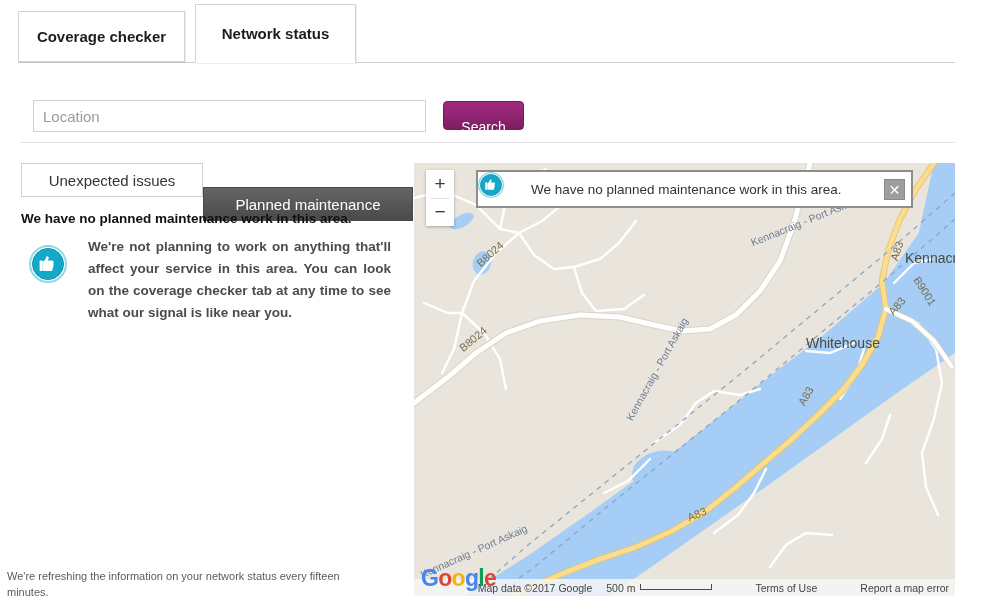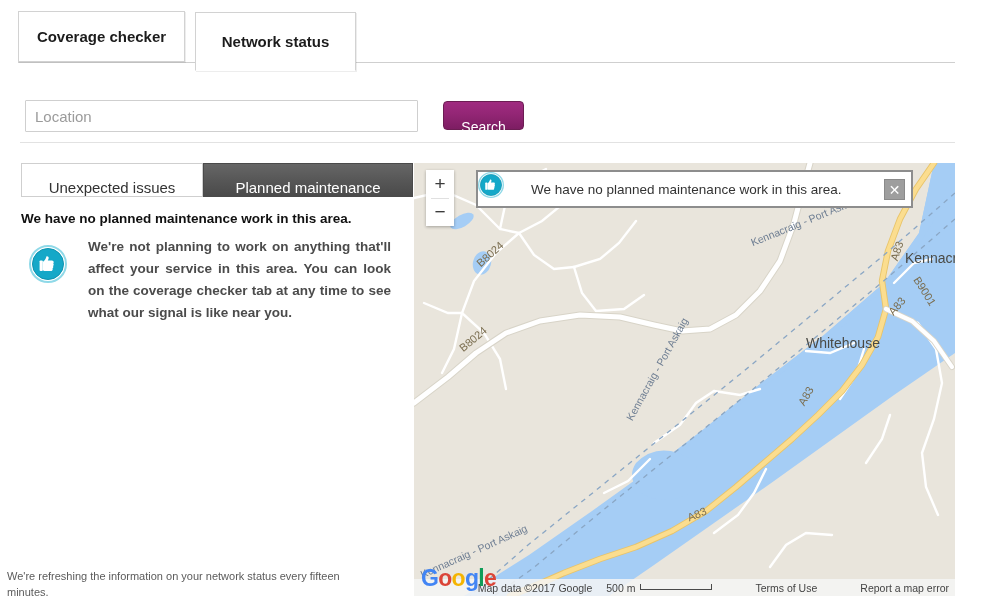--- a/index.html
+++ b/index.html
@@ -19,31 +19,31 @@
     position:absolute; left:18px; top:62px; width:937px; height:1px;
     background:#cfcfcf;
   }
   .tab {
     position:absolute; background:#fff; border:1px solid #d2d2d2;
     display:flex; align-items:center; justify-content:center;
     font-size:15px; font-weight:bold; color:#1c1c1c;
     box-shadow: 1px 1px 0 rgba(0,0,0,0.07);
   }
   .tab-coverage { left:18px; top:11px; width:167px; height:51px; }
-  .tab-network  { left:195px; top:12px; width:161px; height:59px; border-bottom-color:#fff; z-index:3; }
+  .tab-network  { left:195px; top:4px; width:161px; height:59px; border-bottom-color:#fff; z-index:3; }
 
   
   .intro {
     position:absolute; left:20px; top:73px; width:940px;
     font-size:15px; font-weight:bold; color:#111; letter-spacing:-0.1px;
     white-space:nowrap;
   }
 
   
-  .search-row { position:absolute; left:4px; top:100px; width:918px; height:33px; }
+  .search-row { position:absolute; left:12px; top:100px; width:918px; height:33px; }
   .location-input {
     position:absolute; left:21px; top:0; width:393px; height:32px;
     border:1px solid #cfcfcf; background:#fff;
     font-family:"Liberation Sans", sans-serif; font-size:15px; color:#333;
     padding:0 9px; border-radius:1px; outline:none;
   }
   .location-input::placeholder { color:#9b9b9b; }
   .search-btn {
     position:absolute; left:443px; top:101px; width:81px; height:29px;
     border:1px solid #6c1d53; border-radius:4px;
@@ -51,30 +51,30 @@
     color:#fff; font-family:"Liberation Sans", sans-serif; font-size:14px;
     cursor:pointer; padding:12px; line-height:27px; text-align:center;
   }
   .rule {
     position:absolute; left:20px; top:142px; width:935px; height:1px; background:#e2e2e2;
   }
 
   
   .subtabs { position:absolute; left:21px; top:163px; width:392px; height:34px; }
   .subtab {
-    position:absolute; top:0; height:34px; display:flex; align-items:flex-end;
+    position:absolute; top:0; height:34px; display:flex; align-items:center;
     justify-content:center; font-size:15px;
   }
   .subtab-unexpected {
     left:0; width:182px; background:#fff; border:1px solid #cfcfcf; color:#333;
   }
   .subtab-planned {
     left:182px; width:210px;
     background:linear-gradient(to bottom,#666 0%, #575757 50%, #4a4a4a 100%);
-    color:#fff; border:1px solid #4a4a4a;
+    color:#fff; border:1px solid #4a4a4a;margin-top:24px;
   }
 
   
   .panel-heading {
     position:absolute; left:21px; top:211px; width:380px;
     font-size:13.5px; font-weight:bold; color:#111;
   }
   .panel-icon {
     position:absolute; left:29px; top:245px; width:38px; height:38px;
   }

